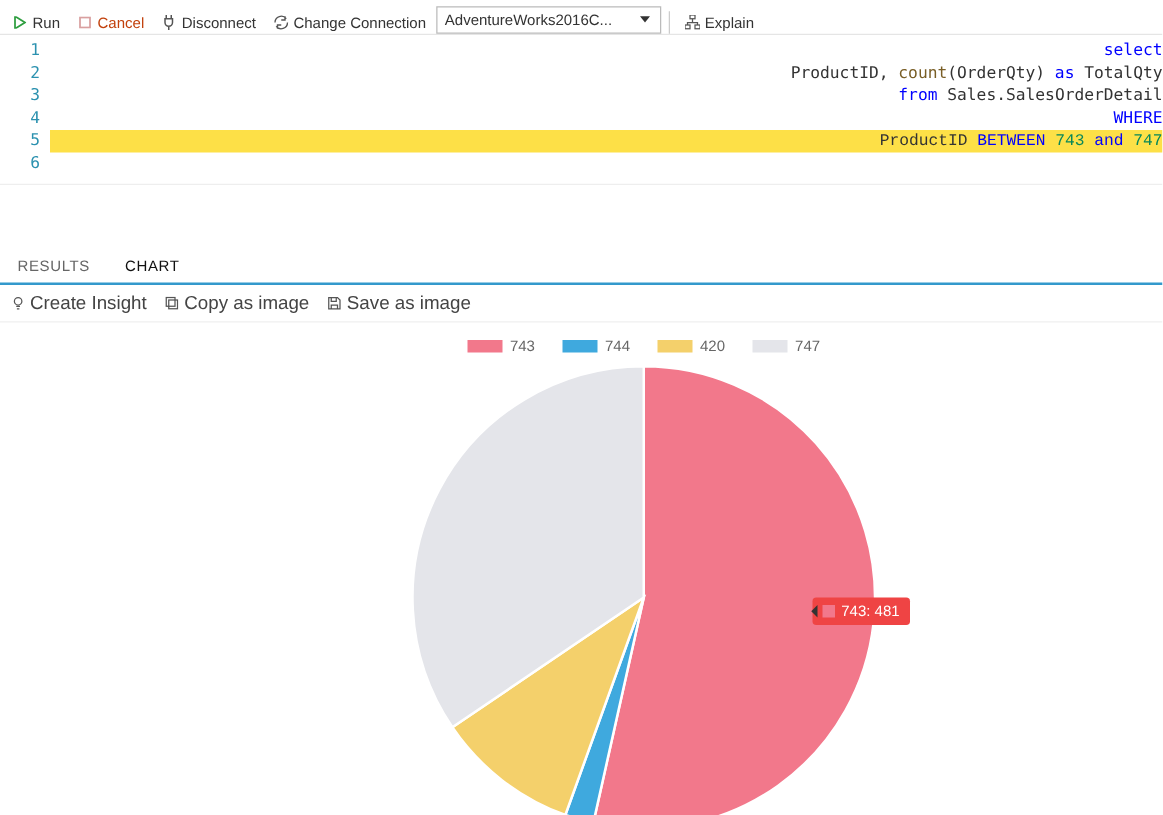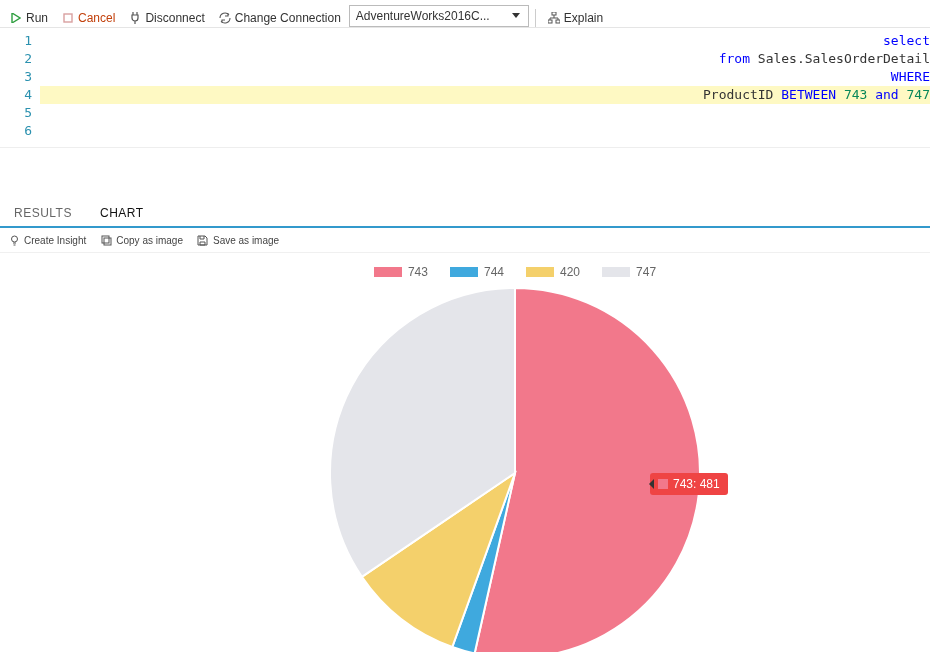--- a/index.html
+++ b/index.html
@@ -8,28 +8,28 @@
 .tbtn { display: flex; align-items: center; gap: 4px; padding: 2px 6px; cursor: pointer; border: none; background: none; font-size: 12px; color: #333; }
 .tbtn.disabled { color: #c2410c; cursor: default; }
 .ticon { display: inline-flex; width: 12px; height: 12px; align-items: center; justify-content: center; }
 .sep { width: 1px; height: 18px; background: #ccc; margin: 0 4px; }
 .db-select { display: flex; align-items: center; border: 1px solid #bbb; height: 22px; padding: 0 6px; min-width: 180px; font-size: 12px; justify-content: space-between; cursor: pointer; }
 .editor { display: flex; font-family: Consolas, monospace; font-size: 13px; border-bottom: 1px solid #eee; min-height: 120px; }
 .gutter { width: 40px; text-align: right; color: #2b91af; padding: 4px 8px 4px 0; user-select: none; }
 .gutter div { height: 18px; line-height: 18px; }
 .code { flex: 1; padding: 4px 0; }
 .codeline { height: 18px; line-height: 18px; white-space: pre; padding-left: 8px; text-align: right; }
-.codeline.active { background: #fef9c3; }
+.codeline.active { background: #fde047; font-family: Liberation Mono, monospace; }
 .k-blue { color: #0000ff; }
 .k-func { color: #795e26; }
 .k-num { color: #09885a; }
 .tabs { display: flex; border-bottom: 2px solid #39c; margin-top: 52px; align-items: center; }
 .tab { padding: 6px 14px; font-size: 12px; letter-spacing: 0.5px; color: #666; cursor: pointer; }
 .tab.active { color: #111; }
-.subtoolbar { display: flex; align-items: center; gap: 14px; padding: 6px 8px; border-bottom: 1px solid #f0f0f0; font-size: 10px; color: #444; }
+.subtoolbar { display: flex; align-items: center; gap: 14px; padding: 6px 8px; border-bottom: 1px solid #f0f0f0; font-size: 15px; color: #444; }
 .subbtn { display: flex; align-items: center; gap: 4px; cursor: pointer; }
 .chartwrap { position: relative; height: 420px; }
 .legend { display: flex; gap: 22px; justify-content: center; padding: 12px 0 4px 100px; font-size: 12px; color: #666; }
 .legend-item { display: flex; align-items: center; gap: 6px; }
 .swatch { width: 28px; height: 10px; }
 .pie-holder { display: flex; justify-content: center; padding-left: 100px; }
 .tooltip { position: absolute; left: 650px; top: 220px; background: #ef4444; color: #fff; font-size: 12px; padding: 4px 8px; border-radius: 3px; display: flex; align-items: center; gap: 5px; }
 .tooltip::before { content: ""; position: absolute; left: -6px; top: 50%; margin-top: -5px; border: 5px solid transparent; border-right-color: #333; }
 .tt-sw { width: 10px; height: 10px; }
 </style>
@@ -95,20 +95,21 @@
   <div class="gutter">
     <div>1</div>
     <div>2</div>
     <div>3</div>
     <div>4</div>
     <div>5</div>
     <div>6</div>
   </div>
   <div class="code">
     <div class="codeline"><span class="k-blue">select</span></div>
+    <div class="codeline"><span>    ProductID, </span><span class="k-func">count</span><span>(OrderQty) </span><span class="k-blue">as</span><span> TotalQty</span></div>
     <div class="codeline"><span class="k-blue">from</span><span> Sales.SalesOrderDetail</span></div>
     <div class="codeline"><span class="k-blue">WHERE</span></div>
     <div class="codeline active"><span>    ProductID </span><span class="k-blue">BETWEEN</span><span> </span><span class="k-num">743</span><span> </span><span class="k-blue">and</span><span> </span><span class="k-num">747</span></div>
   </div>
 </div>
 
 <div class="tabs">
   <div class="tab">RESULTS</div>
   <div class="tab active">CHART</div>
 </div>

